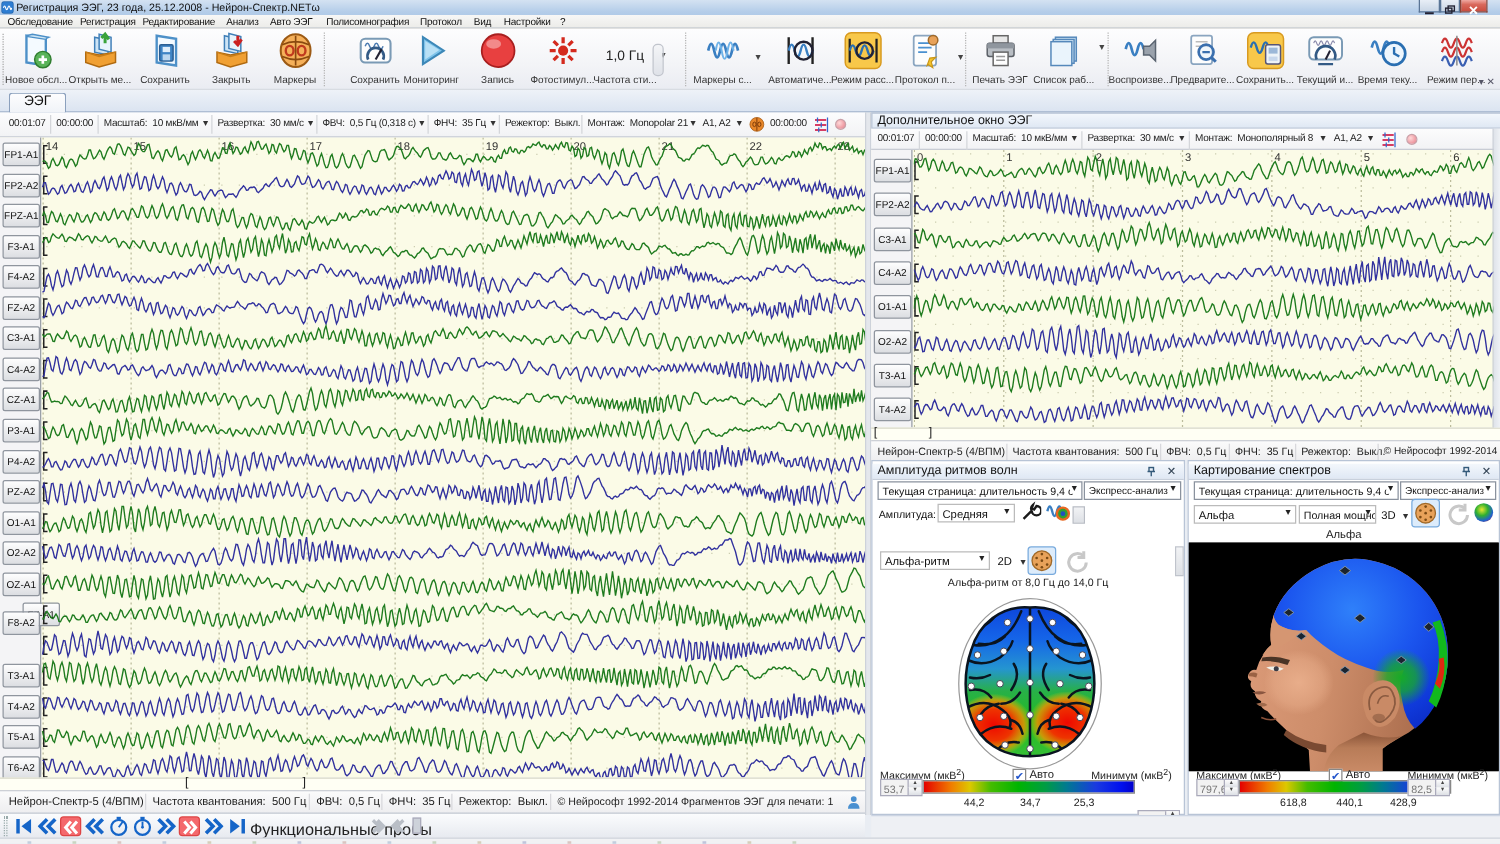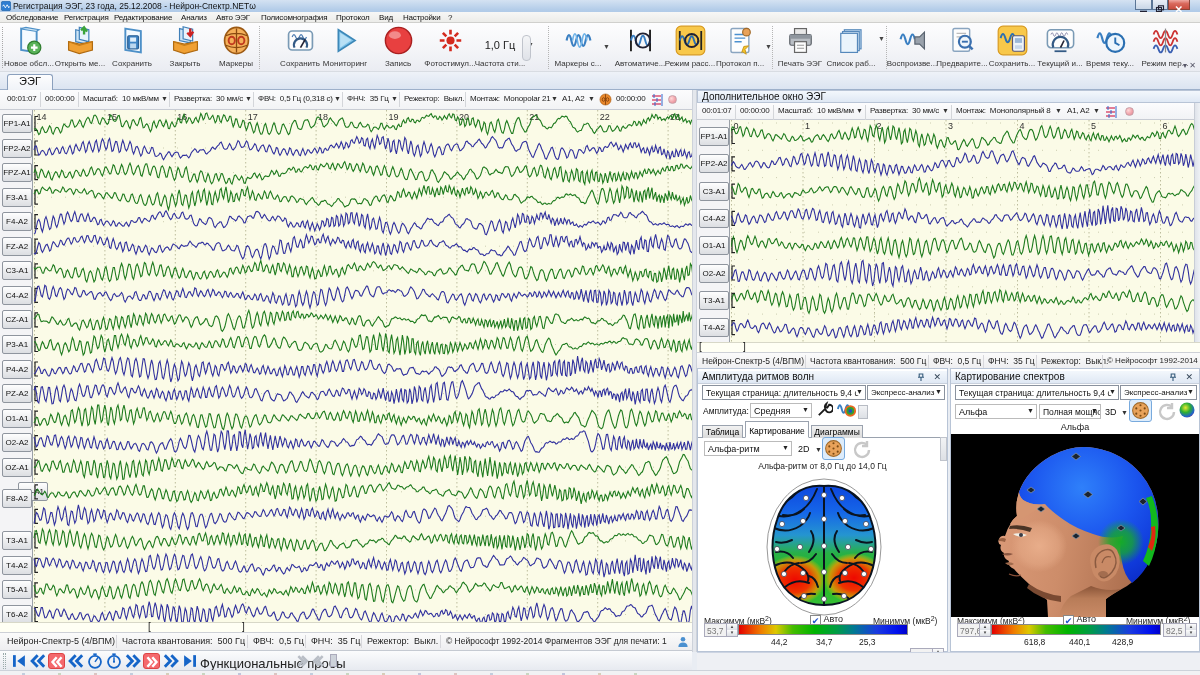--- a/index.html
+++ b/index.html
@@ -580,25 +580,20 @@
  <svg style="position:absolute;left:118px;top:32px;" width="17" height="17" viewBox="0 0 18 18">
       <path d="M3 15 L10 8 M10 8 a4 4 0 1 0 4 -4 l-2 3 -2 -1 1 -3 a4 4 0 0 0 -1 5" fill="none" stroke="#1a1a1a" stroke-width="2"></path>
     </svg>
  <svg style="position:absolute;left:138px;top:30px;" width="21" height="20" viewBox="0 0 22 20">
       <path d="M2 10 q2-8 4 0 t4 0 t4 0" fill="none" stroke="#3a7fc2" stroke-width="2"></path>
       <circle cx="15" cy="12" r="6" fill="#e86820"></circle>
       <circle cx="15" cy="12" r="4" fill="#30a030"></circle>
       <circle cx="15" cy="12" r="2" fill="#2050c0"></circle>
     </svg>
  <div style="position:absolute;left:160px;top:36px;width:10px;height:14px;background:linear-gradient(#f2f3f5,#dde0e5);border:1px solid #b8bcc4;"></div>
- <div style="position:absolute;left:0;top:52px;width:249px;height:17px;border-bottom:1px solid #9aa2ae;">
-  <div style="position:absolute;left:4px;top:4px;width:41px;height:13px;background:linear-gradient(#f2f2f2,#dadada);border:1px solid #9aa2ae;border-bottom:none;font-size:8.5px;text-align:center;padding-top:1px;">Таблица</div>
-  <div style="position:absolute;left:47px;top:0px;width:64px;height:17px;background:#fff;border:1px solid #9aa2ae;border-bottom:1px solid #fff;font-size:8.5px;text-align:center;padding-top:4px;">Картирование</div>
-  <div style="position:absolute;left:113px;top:4px;width:52px;height:13px;background:linear-gradient(#f2f2f2,#dadada);border:1px solid #9aa2ae;border-bottom:none;font-size:8.5px;text-align:center;padding-top:1px;">Диаграммы</div>
- </div>
  <div class="combo" style="left:6px;top:72px;width:88px;border-color:#bbb;">Альфа-ритм<span class="ar">▼</span></div>
  <div style="position:absolute;left:100px;top:75px;font-size:9px;color:#111;">2D <span class="dda" style="margin-left:3px;">▼</span></div>
  <div style="position:absolute;left:124px;top:68px;width:23px;height:23px;background:#ddecfb;border:1px solid #78aadd;border-radius:3px;">
   <svg width="21" height="21" viewBox="0 0 20 20">
         <circle cx="10" cy="10" r="7.5" fill="#e8a25a" stroke="#a06a2a"></circle>
         <g fill="#7a4a14">
           <circle cx="10" cy="5" r="1"></circle>
           <circle cx="6" cy="8" r="1"></circle>
           <circle cx="14" cy="8" r="1"></circle>
           <circle cx="10" cy="10" r="1"></circle>
@@ -800,21 +795,21 @@
 </div>
 
 <div style="position:absolute;left:957px;top:615px;font-size:8.5px;color:#222;">Максимум (мкВ<span style="font-size:7px;vertical-align:3px;">2</span>)</div>
 <div style="position:absolute;left:1063px;top:614px;font-size:9px;color:#222;"><span class="cb">✔</span> Авто</div>
 <div style="position:absolute;left:1126px;top:615px;font-size:8.5px;color:#222;">Минимум (мкВ<span style="font-size:7px;vertical-align:3px;">2</span>)</div>
 <div class="spin" style="left:957px;top:623px;">797,6<div class="spbtn">
       <span>▴</span>
       <span>▾</span>
     </div></div>
 <div style="position:absolute;left:991px;top:624px;width:170px;height:11px;background:linear-gradient(to right,#e40000,#f07c00 13%,#ddc800 22%,#44bc00 32%,#00b400 45%,#009c44 58%,#007a90 68%,#1a3ae0 82%,#0010ee 94%,#0000cc);border:1px solid #888;"></div>
-<div class="spin" style="left:1163px;top:623px;">82,5<div class="spbtn">
+<div class="spin" style="left:1126px;top:623px;">82,5<div class="spbtn">
       <span>▴</span>
       <span>▾</span>
     </div></div>
 <div style="position:absolute;left:991px;top:637px;width:170px;font-size:8.5px;color:#222;">
     <span style="position:absolute;left:33px;">618,8</span>
     <span style="position:absolute;left:78px;">440,1</span>
     <span style="position:absolute;left:121px;">428,9</span>
   </div>
 
 <div class="abs" style="left:697px;top:652px;width:503px;height:18px;background:#eef0f4;border-top:1px solid #ccd4e2;"></div>

